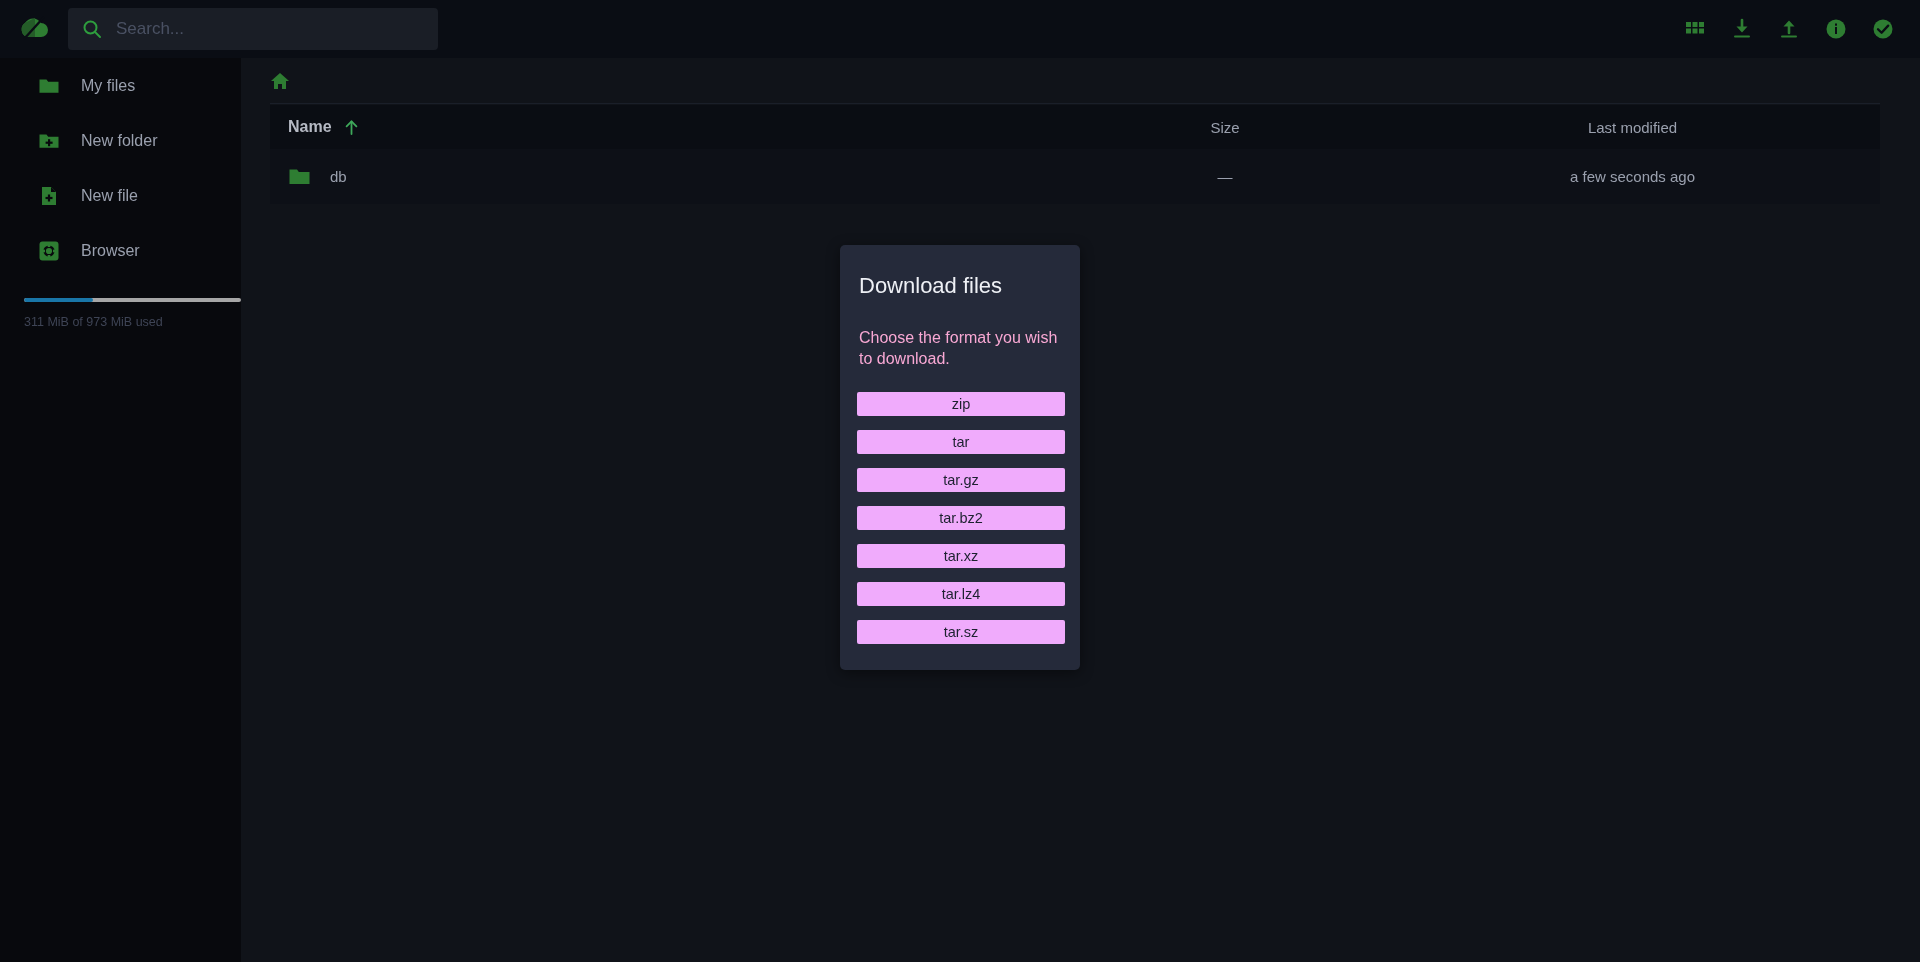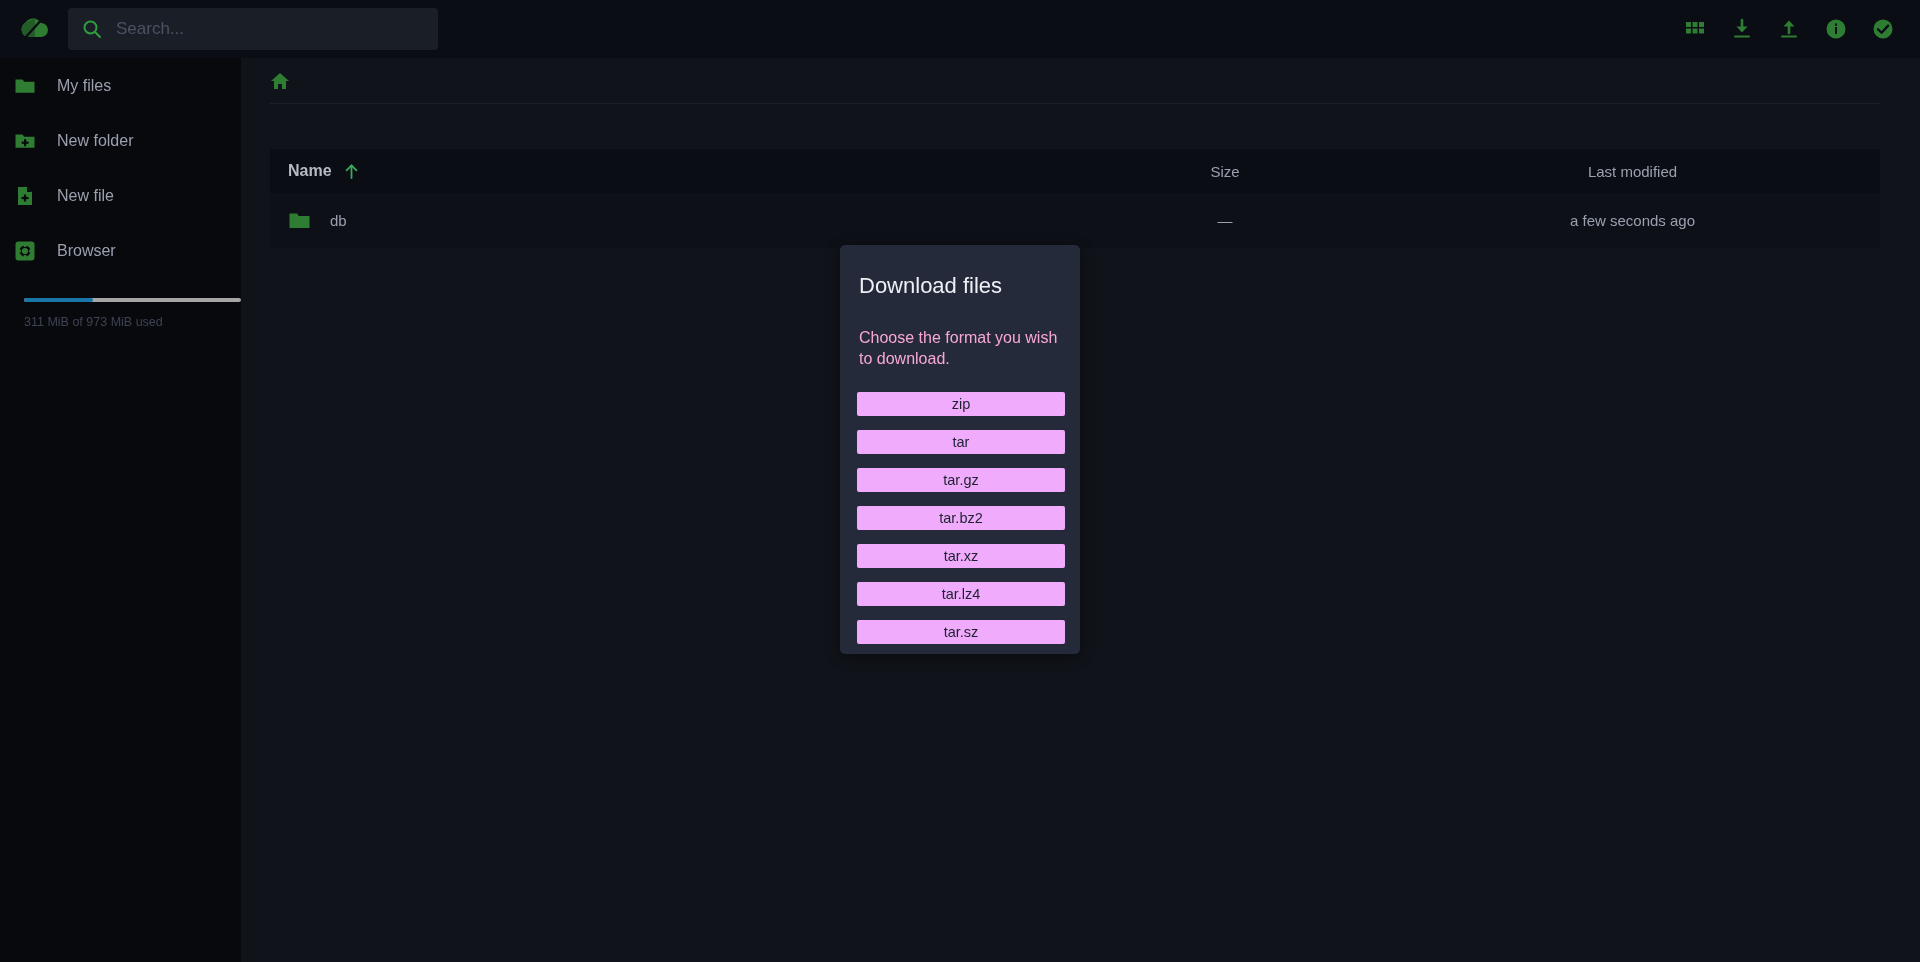--- a/index.html
+++ b/index.html
@@ -58,20 +58,21 @@
     width: 241px; height: 904px;
     background: #08090d;
   }
   .nav-item {
     height: 43px;
     display: flex; align-items: center;
     padding-left: 14px;
     cursor: pointer;
     color: #9aa0ae;
     font-size: 16px;
+    margin-left: 24px;
   }
   .nav-item .nicon {
     width: 22px; height: 22px; flex: none;
     margin-right: 21px;
     display: flex; align-items: center; justify-content: center;
   }
   #storage-wrap { padding: 26px 24px 0 24px; }
   #storage-bar {
     width: 217px; height: 4px;
     background: #a6a6a6;
@@ -112,21 +113,20 @@
 
   #listing {
     position: absolute; top: 47px; left: 29px;
     width: 1610px;
   }
   #list-header {
     height: 44px;
     background: #0a0d13;
     display: flex; align-items: center;
     color: #9aa0ae;
-    margin-top: 44px;
   }
   .col-name  { width: 775px; padding-left: 18px; display: flex; align-items: center; }
   .col-size  { width: 360px; text-align: center; }
   .col-mod   { width: 455px; text-align: center; }
   #list-header .col-name { font-weight: bold; font-size: 16px; color: #b6bac4; }
   #list-header .col-size, #list-header .col-mod { font-size: 15px; }
   #sort-arrow { margin-left: 11px; width: 17px; height: 17px; display:inline-flex; }
 
   .file-row {
     height: 55px;
@@ -144,21 +144,21 @@
     z-index: -1;
   }
 
   
   #modal {
     position: absolute;
     left: 840px; top: 245px;
     width: 240px;
     background: #252a3a;
     border-radius: 5px;
-    padding: 28px 17px 10px 17px;
+    padding: 28px 17px 26px 17px;
     z-index: 20;
     box-shadow: 0 3px 14px rgba(0,0,0,.45);
   }
   #modal h2 {
     color: #eef0f5;
     font-size: 22px;
     font-weight: normal;
     margin-bottom: 28px;
     padding-left: 2px;
   }

